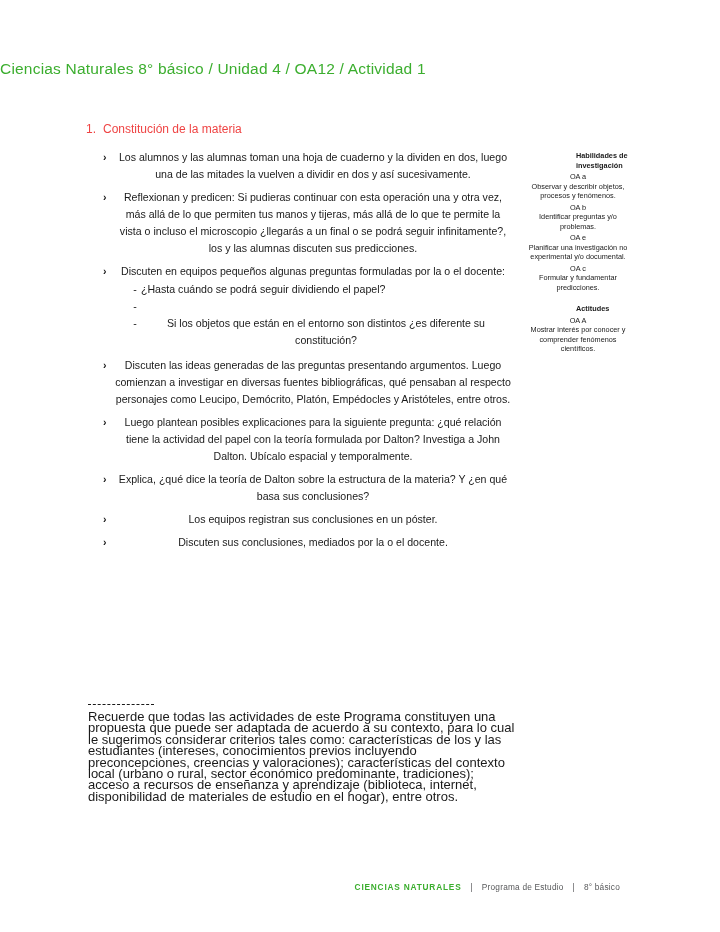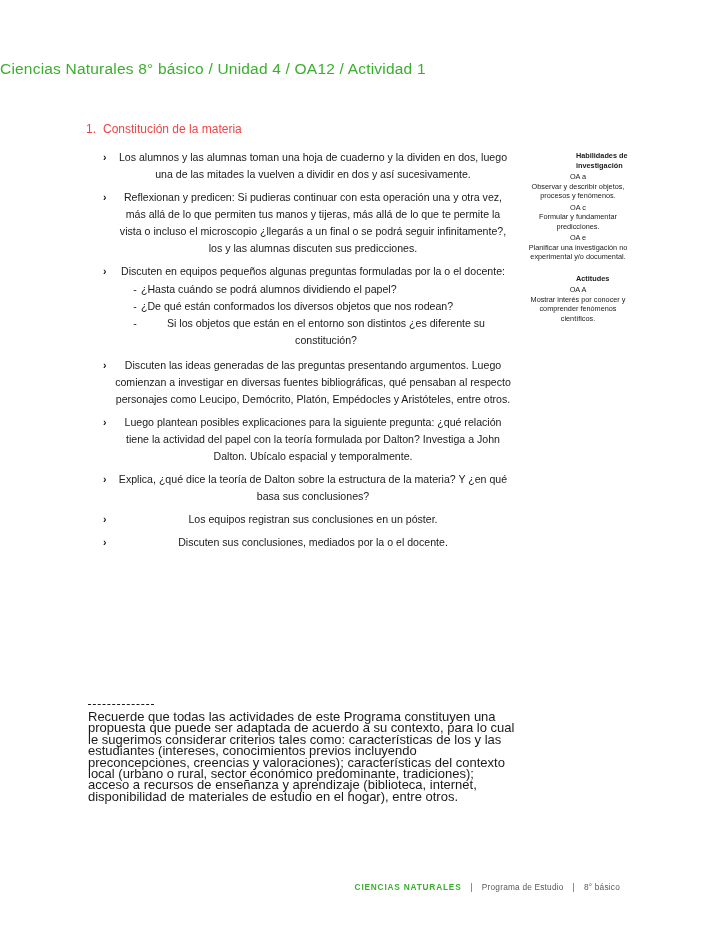--- a/index.html
+++ b/index.html
@@ -118,25 +118,24 @@
       <span class="btext">Reflexionan y predicen: Si pudieras continuar con esta operación una y otra vez, más allá de lo que permiten tus manos y tijeras, más allá de lo que te permite la vista o incluso el microscopio ¿llegarás a un final o se podrá seguir infinitamente?, los y las alumnas discuten sus predicciones.</span>
     </div>
 
     <div class="bullet">
       <span class="marker">›</span>
       <span class="btext">
         <span>Discuten en equipos pequeños algunas preguntas formuladas por la o el docente:</span>
         <span class="sub-list" style="display:block;">
           <span class="sub-bullet">
             <span class="sub-marker">-</span>
-            <span>¿Hasta cuándo se podrá alumnos dividiendo el papel?</span>
+            <span>¿Hasta cuándo se podrá seguir dividiendo el papel?</span>
           </span>
           <span class="sub-bullet">
             <span class="sub-marker">-</span>
-            <span>¿De qué están conformados los diversos objetos que nos rodean?</span>
           </span>
           <span class="sub-bullet">
             <span class="sub-marker">-</span>
             <span>Si los objetos que están en el entorno son distintos ¿es diferente su constitución?</span>
           </span>
         </span>
       </span>
     </div>
 
     <div class="bullet">
@@ -167,26 +166,30 @@
   </div>
 
   <aside class="sidebar">
     <div class="sb-title">Habilidades de investigación</div>
 
     <div class="sb-item">
       <div class="sb-code">OA a</div>
       <div class="sb-text">Observar y describir objetos, procesos y fenómenos.</div>
     </div>
     <div class="sb-item">
+      <div class="sb-code">OA b</div>
+      <div class="sb-text">Identificar preguntas y/o problemas.</div>
+    </div>
+    <div class="sb-item">
+      <div class="sb-code">OA e</div>
+      <div class="sb-text">Planificar una investigación no experimental y/o documental.</div>
+    </div>
+    <div class="sb-item">
       <div class="sb-code">OA c</div>
       <div class="sb-text">Formular y fundamentar predicciones.</div>
-    </div>
-    <div class="sb-item">
-      <div class="sb-code">OA e</div>
-      <div class="sb-text">Planificar una investigación no experimental y/o documental.</div>
     </div>
 
     <div class="sb-gap"></div>
 
     <div class="sb-title">Actitudes</div>
     <div class="sb-item">
       <div class="sb-code">OA A</div>
       <div class="sb-text">Mostrar interés por conocer y comprender fenómenos científicos.</div>
     </div>
   </aside>

